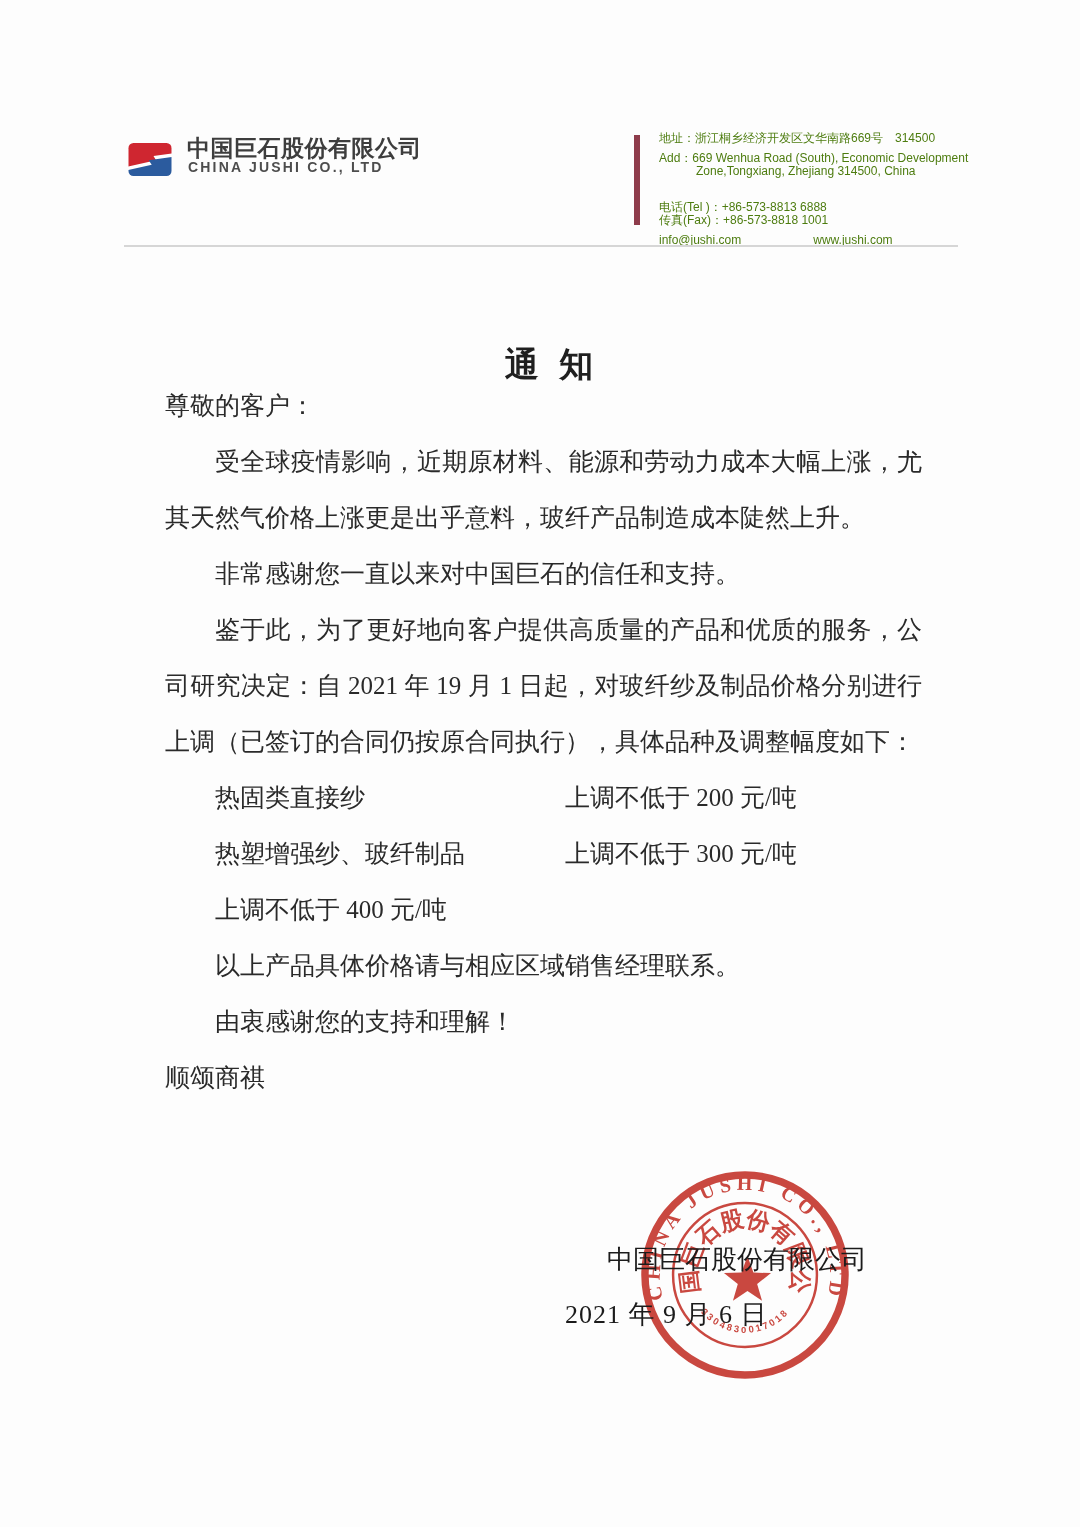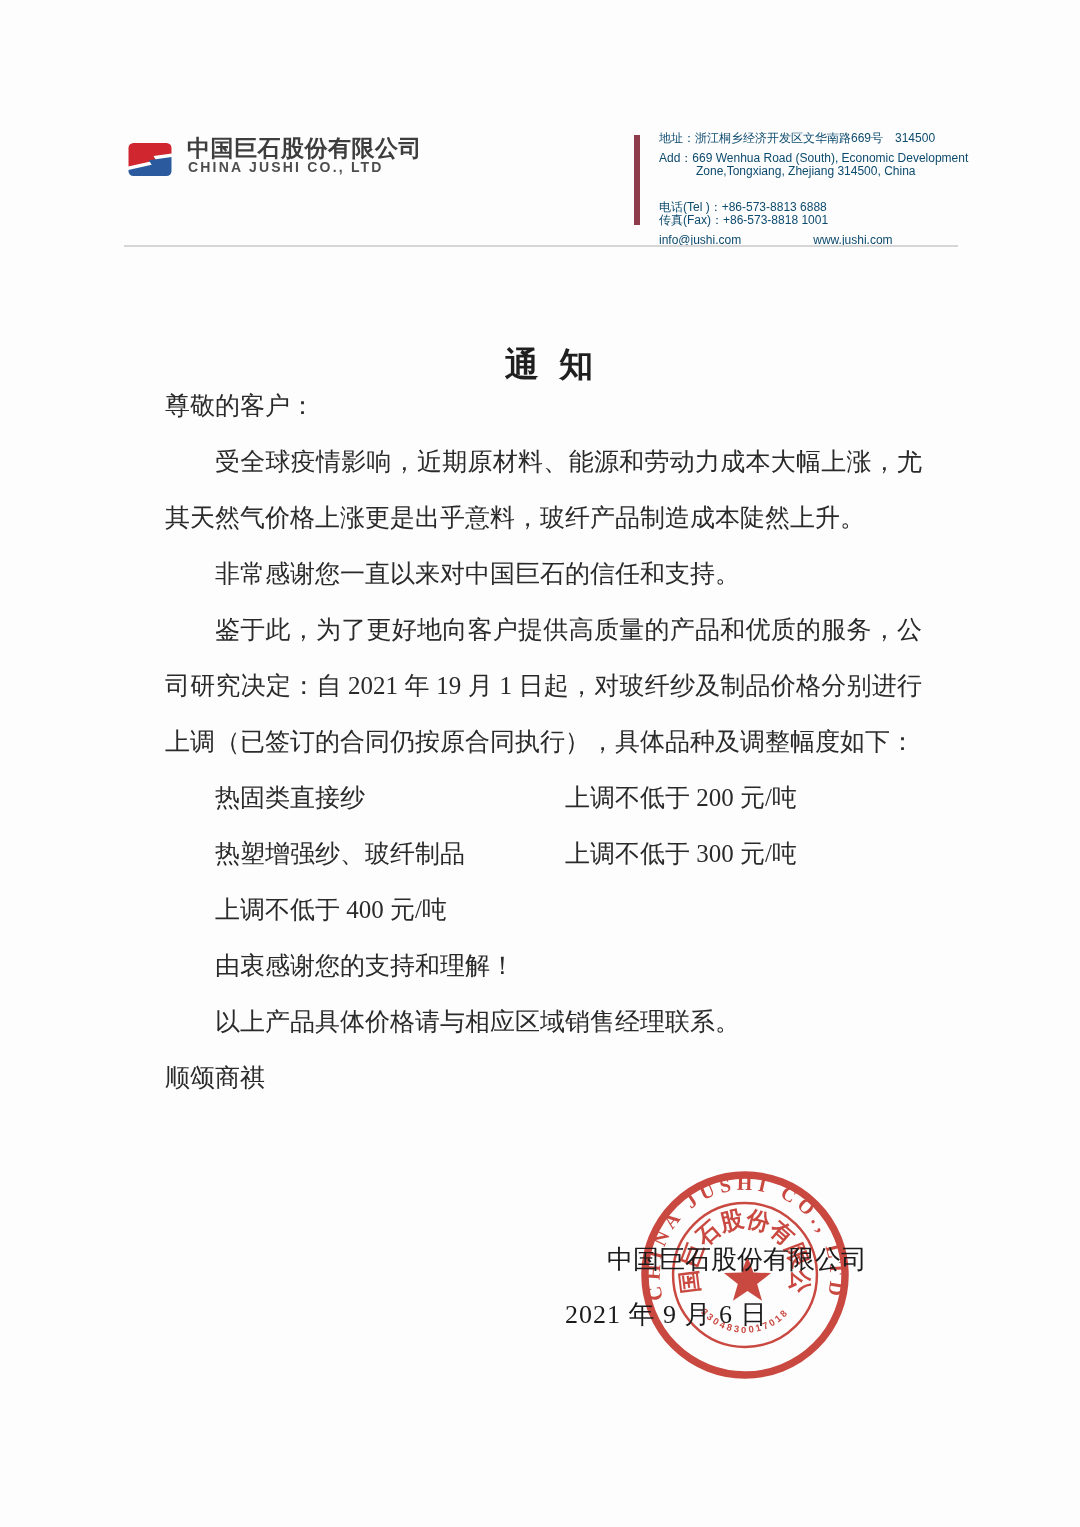--- a/index.html
+++ b/index.html
@@ -21,21 +21,21 @@
   }
   .logo-text-en{
     position:absolute;left:188px;top:159px;
     font-family:"Liberation Sans","DejaVu Sans",sans-serif;
     font-size:14px;font-weight:bold;color:#4d4d4d;letter-spacing:2.2px;white-space:nowrap;
   }
   .contact-bar{position:absolute;left:634px;top:135px;width:6px;height:90px;background:#8e3c4b;}
   .contact{
     position:absolute;left:659px;top:132px;width:306px;
     font-family:"Liberation Sans","DejaVu Sans",sans-serif;
-    font-size:12px;line-height:13.5px;color:#0c4a6e;
+    font-size:12px;line-height:13.5px;color:#4d7c0f;
   }
   .contact > div{white-space:nowrap;}
   .contact .addr-cn{margin-bottom:6px;}
   .contact .addr-en2{padding-left:37px;margin-bottom:22px;}
   .contact .fax-line{margin-bottom:6px;}
   .email-row{display:flex;}
   .email-row .website{margin-left:72px;}
   .header-divider{position:absolute;left:124px;top:245px;width:834px;height:2px;background:#d6d6d6;}
   
   .letter-title{
@@ -111,22 +111,22 @@
       <span class="price-adjustment">上调不低于 200 元/吨</span>
     </div>
     <div class="price-row">
       <span class="price-product">热塑增强纱、玻纤制品</span>
       <span class="price-adjustment">上调不低于 300 元/吨</span>
     </div>
     <div class="price-row">
       <span class="price-adjustment">上调不低于 400 元/吨</span>
     </div>
 
+    <p class="indent">以上产品具体价格请与相应区域销售经理联系。</p>
     <p class="indent">由衷感谢您的支持和理解！</p>
-    <p class="indent">以上产品具体价格请与相应区域销售经理联系。</p>
     <p>顺颂商祺</p>
   </div>
 
   <svg class="seal" viewBox="0 0 300 300" aria-hidden="true">
     <defs>
       <path id="arcEn" d="M 65.6 209.1 A 103 103 0 1 1 234.4 209.1" fill="none"></path>
       <path id="arcCn" d="M 94 165 A 58 58 0 1 1 206 165" fill="none"></path>
       <path id="arcNum" d="M 89.4 185 A 70 70 0 0 0 210.6 185" fill="none"></path>
     </defs>
     <circle cx="150" cy="150" r="121" fill="none" stroke="#c4352c" stroke-width="9"></circle>

